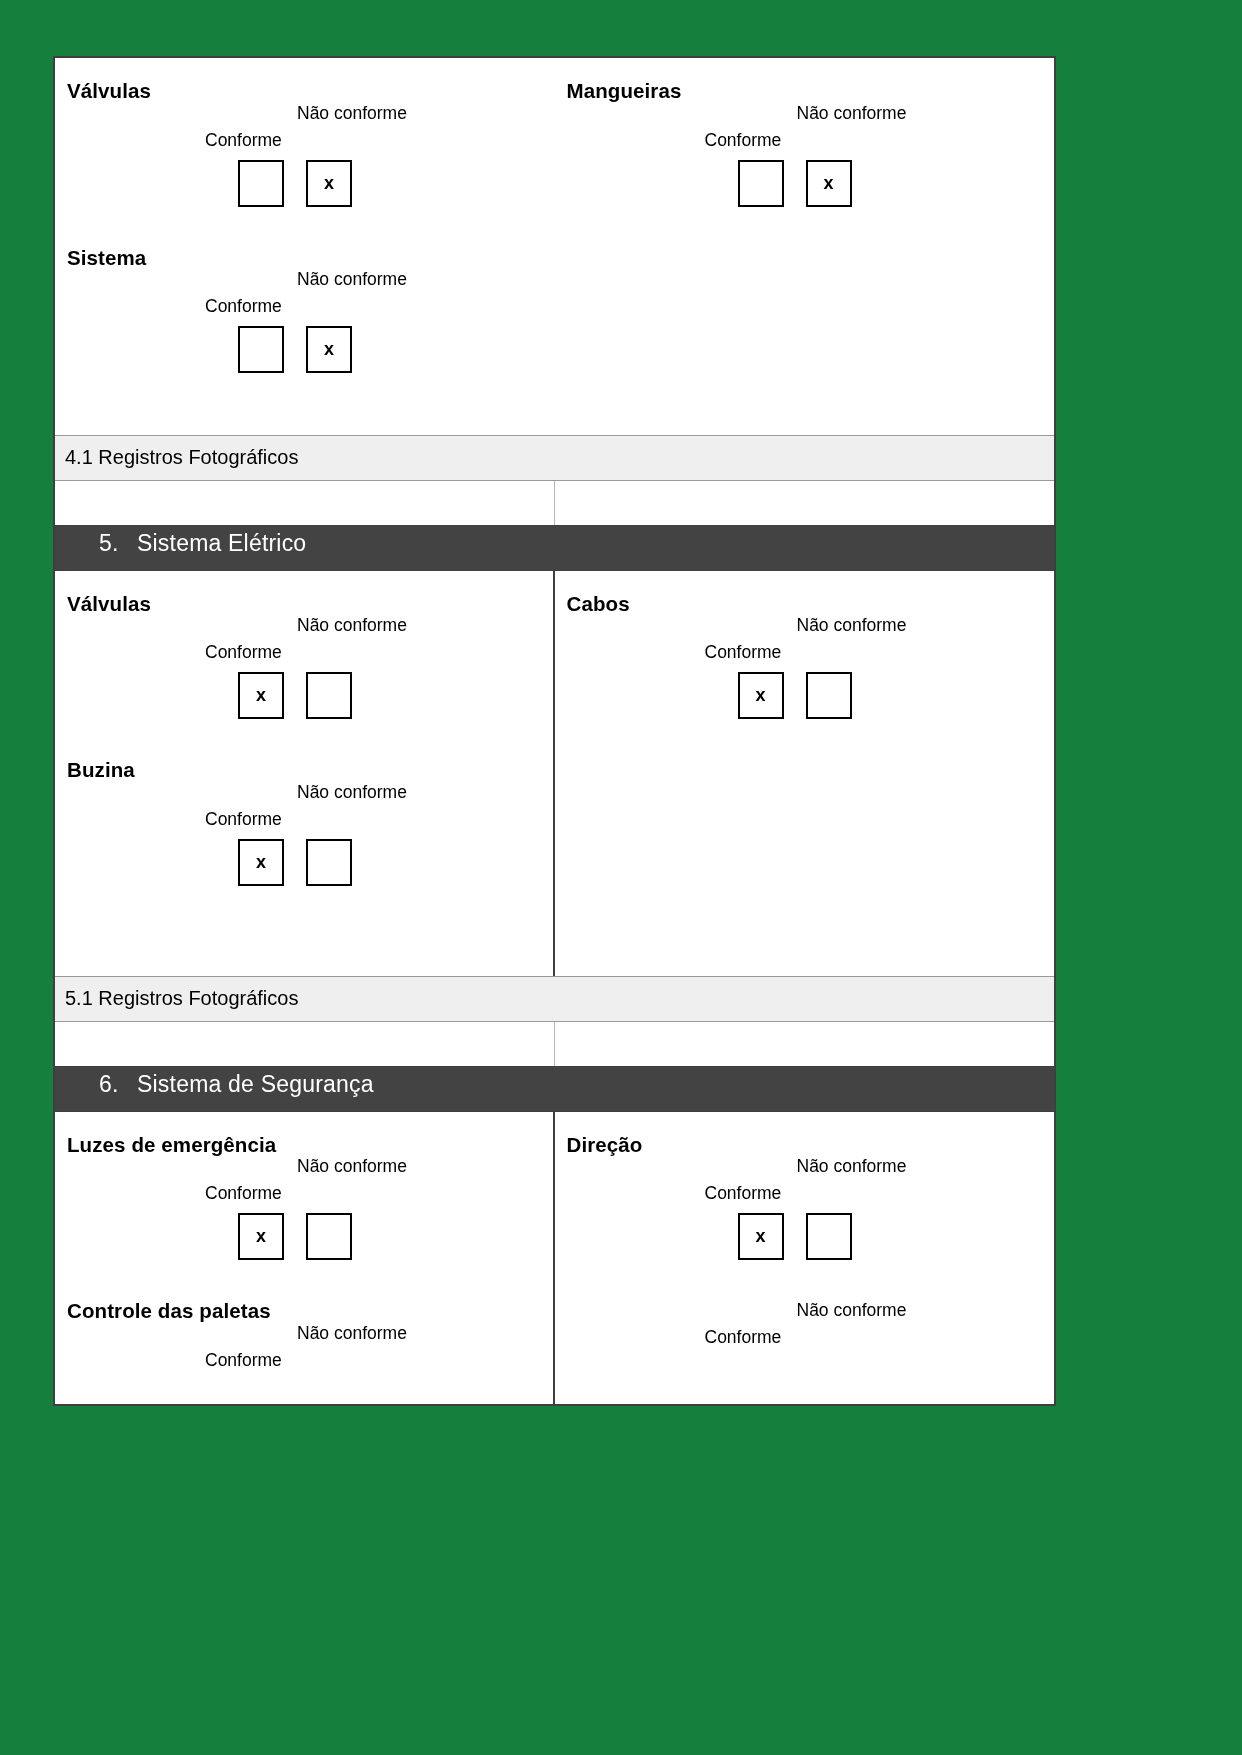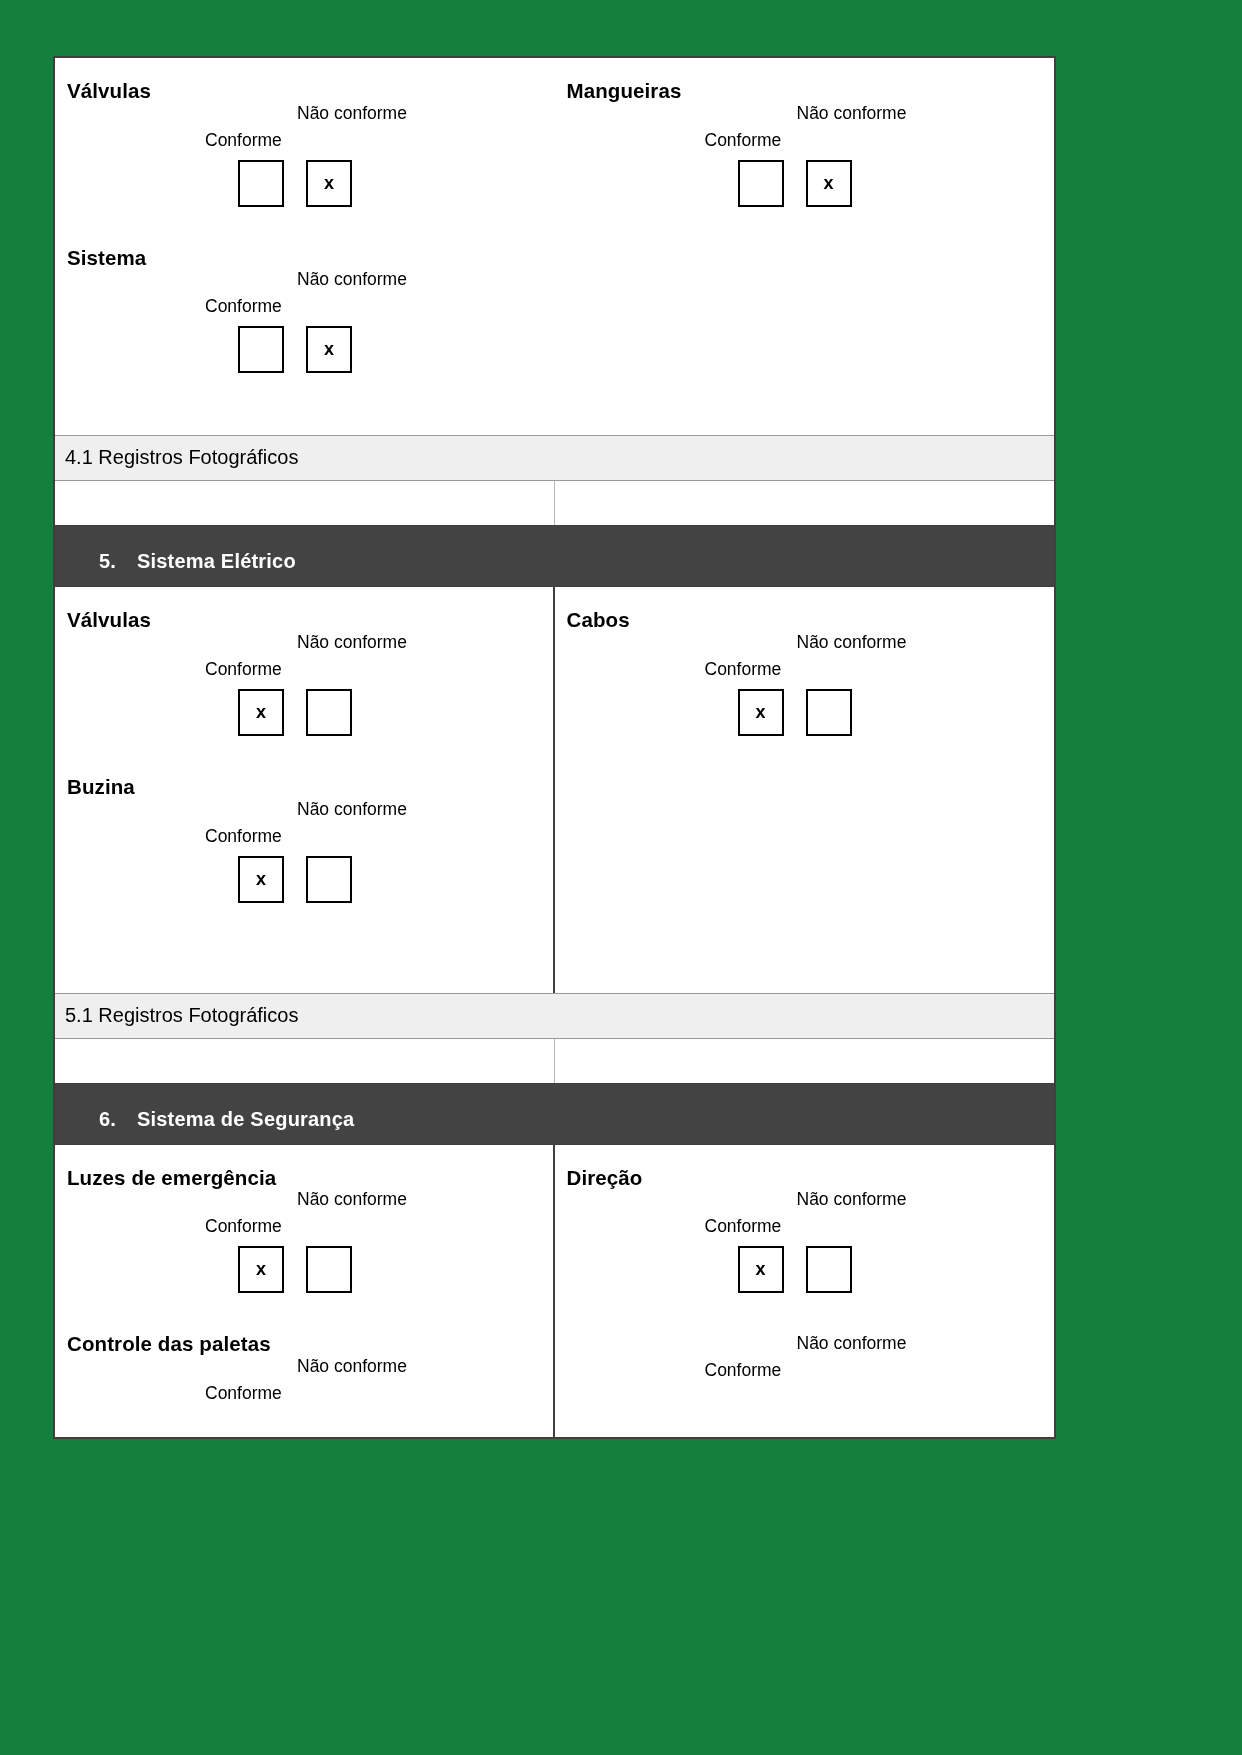--- a/index.html
+++ b/index.html
@@ -122,23 +122,23 @@
     box-sizing: border-box;
   }
   .photo-cell.left {
     border-right: 1.5px solid #b6b6b6;
   }
 
   
   .section-head {
     background: #434343;
     color: #ffffff;
-    font-size: 20px;
-    font-weight: bold;
-    padding: 24px 0 13px 44px;
+    font-size: 23px;
+    font-weight: normal;
+    padding: 4px 0 13px 44px;
     line-height: 1.15;
     letter-spacing: 0.2px;
     box-sizing: border-box;
     border-top: 1.5px solid #3f3f3f;
     border-bottom: 1.5px solid #3f3f3f;
   }
   .section-head .num { display: inline-block; width: 38px; }
 
   .spacer-sm { height: 22px; }
   .spacer-md { height: 40px; }

